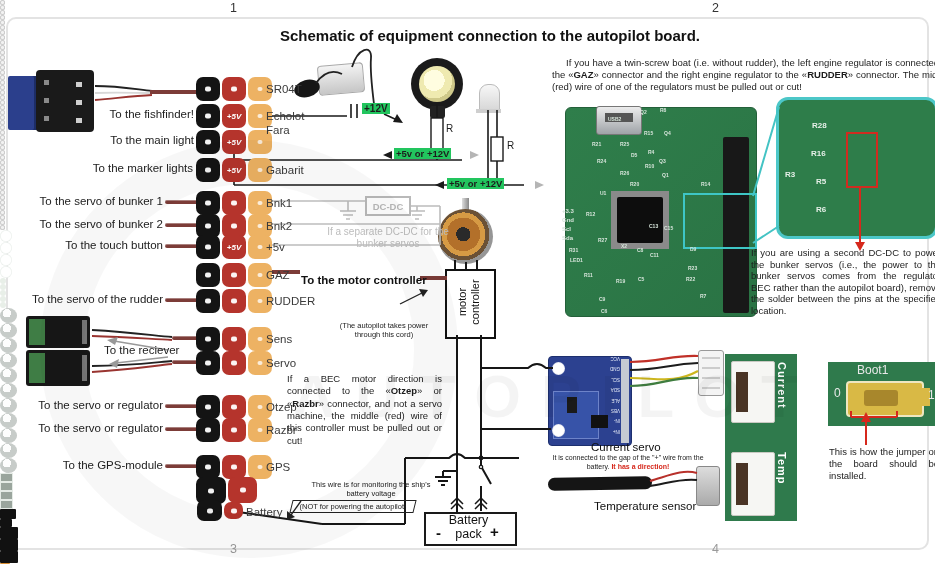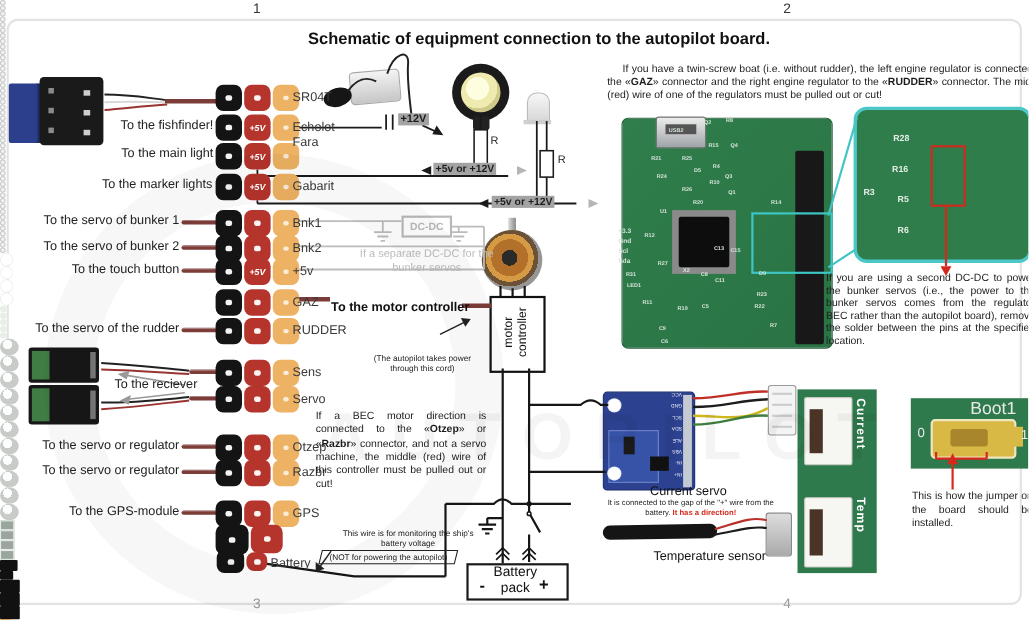--- a/index.html
+++ b/index.html
@@ -22,21 +22,21 @@
   svg.ov{position:absolute;left:0;top:0;z-index:4;pointer-events:none;}
   .lay5{position:absolute;inset:0;z-index:5;pointer-events:none;}
   .lay6{position:absolute;inset:0;z-index:6;pointer-events:none;}
   .img{position:absolute;z-index:2;}
   .wm{position:absolute;z-index:8;pointer-events:none;font-weight:bold;color:#000;}
   .plab{position:absolute;font-size:5px;color:#d6e4da;font-weight:bold;white-space:nowrap;}
   .blab{position:absolute;font-size:8px;color:#e6efe8;font-weight:bold;white-space:nowrap;}
   .pinlab{position:absolute;font-size:4.5px;color:#e6ebf7;transform:rotate(180deg);white-space:nowrap;}
   .vtext{position:absolute;writing-mode:vertical-rl;color:#fff;font-weight:bold;
          font-size:11px;letter-spacing:1px;}
-  .whitebg{background:#a3a3a3;padding:0 2px;}
+  .whitebg{background:#22c55e;padding:0 2px;}
 </style>
 </head>
 <body>
 
 <div class="page">
   <div class="panel"></div>
 
   <div class="t" style="left:230px;top:1px;font-size:12.5px;color:#333;">1</div>
   <div class="t" style="left:712px;top:1px;font-size:12.5px;color:#333;">2</div>
   <div class="t" style="left:230px;top:542px;font-size:12.5px;color:#9a9a9a;">3</div>
@@ -128,21 +128,21 @@
   <div class="vtext" style="left:776px;top:452px;z-index:6;">Temp</div>
 
   <div class="img" style="left:548px;top:477px;width:104px;height:13px;background:#151515;border-radius:7px;transform:rotate(-1deg);"></div>
   <div class="img" style="left:696px;top:466px;width:22px;height:38px;background:linear-gradient(#ddd,#aaa);border:1px solid #888;border-radius:3px;"></div>
 
   <div class="img" style="left:828px;top:362px;width:107px;height:64px;background:#2f7a4c;"></div>
   <div class="img" style="left:846px;top:381px;width:74px;height:32px;background:#d9b945;border:2px solid #efe7c0;border-radius:4px;z-index:3;">
     <div class="abs" style="left:16px;top:7px;width:34px;height:16px;background:#a8872c;border-radius:3px;"></div>
   </div>
   <div class="img" style="left:918px;top:388px;width:12px;height:18px;background:#d9b945;z-index:3;"></div>
-  <div class="t" style="left:882px;top:363px;font-size:16px;color:#e9e9e9;z-index:6;">Boot1</div>
+  <div class="t" style="left:857px;top:363px;font-size:12px;color:#e9e9e9;z-index:6;">Boot1</div>
   <div class="t" style="left:834px;top:386px;font-size:12px;color:#e9e9e9;z-index:6;">0</div>
   <div class="t" style="left:928px;top:388px;font-size:12px;color:#e9e9e9;z-index:6;">1</div>
 
   <svg class="ov" width="935" height="564" viewBox="0 0 935 564" fill="none">
 
     <g stroke-width="1.8" fill="none">
       <path d="M95,86 C118,86 134,89 152,91" stroke="#222"></path>
       <path d="M95,93 C118,92 134,93 152,93" stroke="#d8d8d8"></path>
       <path d="M95,100 C118,98 134,96 152,95" stroke="#993430"></path>
       <path d="M92,330 C128,332 150,335 172,337" stroke="#222"></path>

